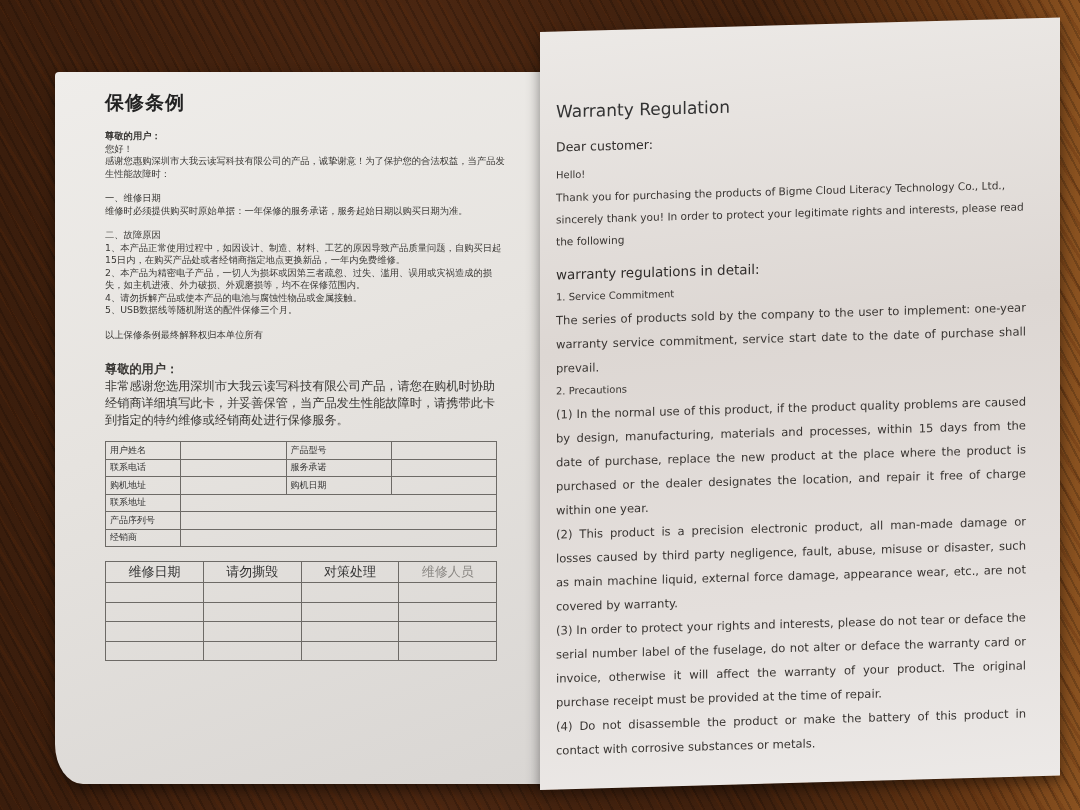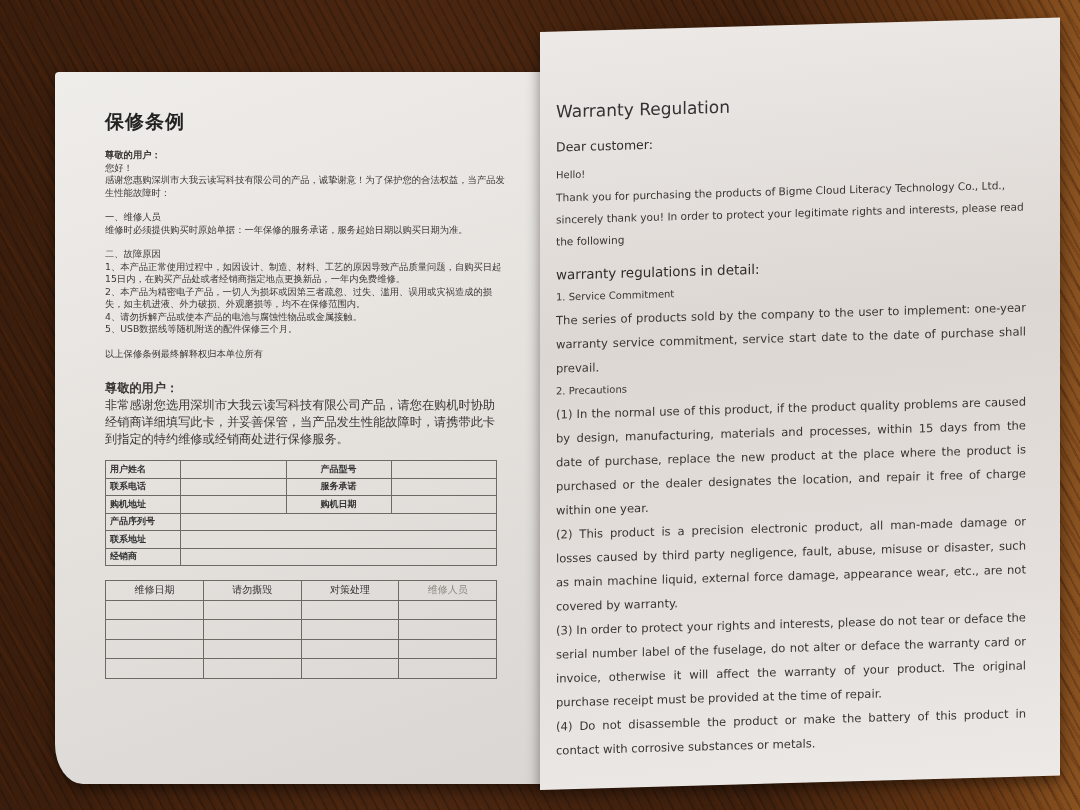--- a/index.html
+++ b/index.html
@@ -12,21 +12,21 @@
     font-family: "DejaVu Sans", "Liberation Sans", sans-serif;
   }
   .page {
     position: absolute; box-sizing: border-box;
     box-shadow: 0 6px 14px rgba(0,0,0,0.45);
   }
   .page-left {
     left: 55px; top: 72px; width: 488px; height: 712px;
     background: linear-gradient(160deg, #efedea 0%, #e6e3df 45%, #d9d6d3 100%);
     border-radius: 4px 0 0 28px / 4px 0 0 40px;
-    padding: 35px 38px 0 50px;
+    padding: 16px 38px 0 50px;
     color: #3a3835;
   }
   .page-right {
     left: 540px; top: 32px; width: 520px; height: 758px;
     background: linear-gradient(175deg, #ece9e6 0%, #ddd7d3 40%, #e4dfdc 75%, #ece9e7 100%);
     transform: skewY(-1.6deg); transform-origin: 0 0;
     padding: 70px 34px 0 16px;
     color: #3a3633;
   }
   .crease {
@@ -36,46 +36,46 @@
   }
   .cn-title { font-size: 19px; font-weight: bold; color: #222; margin: 2px 0 14px 0; letter-spacing: 1px; }
   .cn-small { font-size: 9.3px; line-height: 12.5px; margin: 0; }
   .cn-bold { font-weight: bold; }
   .gap { height: 12px; }
   .cn-large { font-size: 12.2px; line-height: 17px; margin: 0; }
   .cn-large.hd { font-weight: bold; margin-top: 6px; }
   table.form {
     border-collapse: collapse; margin-top: 12px; width: 392px; font-size: 9px; color: #333;
   }
-  table.form td { border: 1px solid #6d6a66; height: 16.5px; padding: 0 4px; font-weight: bold; }
+  table.form td { border: 1px solid #6d6a66; height: 16.5px; padding: 0 4px; }
   table.form td.lbl { width: 66px; }
-  table.form td.lbl2 { text-align: center; width: 96px; }
+  table.form td.lbl2 { text-align: left; width: 96px; }
   table.repair {
-    border-collapse: collapse; margin-top: 14px; width: 392px; font-size: 10px; color: #333;
+    border-collapse: collapse; margin-top: 14px; width: 392px; font-size: 13px; color: #333;
   }
   table.repair td { border: 1px solid #6d6a66; height: 16.5px; text-align: center; }
   table.repair td.faint { color: #8a8783; }
   .en-title { font-family: "DejaVu Sans", sans-serif; font-size: 17px; color: #333; margin: 0 0 18px 0; }
   .en-dear { font-size: 12.5px; margin: 0 0 10px 0; color: #2f2c2a; }
   .en-small { font-size: 10px; line-height: 22px; margin: 0; }
   .en-body { font-size: 11.6px; line-height: 24px; margin: 0; text-align: justify; }
   .en-sub { font-size: 13.5px; margin: 14px 0 4px 0; color: #2f2c2a; }
 </style>
 </head>
 <body>
 
 <div class="crease"></div>
 
 <div class="page page-left">
   <div class="cn-title">保修条例</div>
   <p class="cn-small cn-bold">尊敬的用户：</p>
   <p class="cn-small">您好！</p>
   <p class="cn-small">感谢您惠购深圳市大我云读写科技有限公司的产品，诚挚谢意！为了保护您的合法权益，当产品发生性能故障时：</p>
   <div class="gap"></div>
-  <p class="cn-small">一、维修人员</p>
+  <p class="cn-small">一、维修日期</p>
   <p class="cn-small">维修时必须提供购买时原始单据：一年保修的服务承诺，服务起始日期以购买日期为准。</p>
   <div class="gap"></div>
   <p class="cn-small">二、故障原因</p>
   <p class="cn-small">1、本产品正常使用过程中，如因设计、制造、材料、工艺的原因导致产品质量问题，自购买日起15日内，在购买产品处或者经销商指定地点更换新品，一年内免费维修。</p>
   <p class="cn-small">2、本产品为精密电子产品，一切人为损坏或因第三者疏忽、过失、滥用、误用或灾祸造成的损失，如主机进液、外力破损、外观磨损等，均不在保修范围内。</p>
   <p class="cn-small">4、请勿拆解产品或使本产品的电池与腐蚀性物品或金属接触。</p>
   <p class="cn-small">5、USB数据线等随机附送的配件保修三个月。</p>
   <div class="gap"></div>
   <p class="cn-small">以上保修条例最终解释权归本单位所有</p>
   <div style="height:14px"></div>
@@ -96,25 +96,25 @@
       <td class="lbl2">服务承诺</td>
       <td></td>
     </tr>
     <tr>
       <td class="lbl">购机地址</td>
       <td></td>
       <td class="lbl2">购机日期</td>
       <td></td>
     </tr>
     <tr>
-      <td class="lbl">产品序列号</td>
+      <td class="lbl">联系地址</td>
       <td colspan="3"></td>
     </tr>
     <tr>
-      <td class="lbl">联系地址</td>
+      <td class="lbl">产品序列号</td>
       <td colspan="3"></td>
     </tr>
     <tr>
       <td class="lbl">经销商</td>
       <td colspan="3"></td>
     </tr>
   </tbody>
     </table>
 
   <table class="repair">

